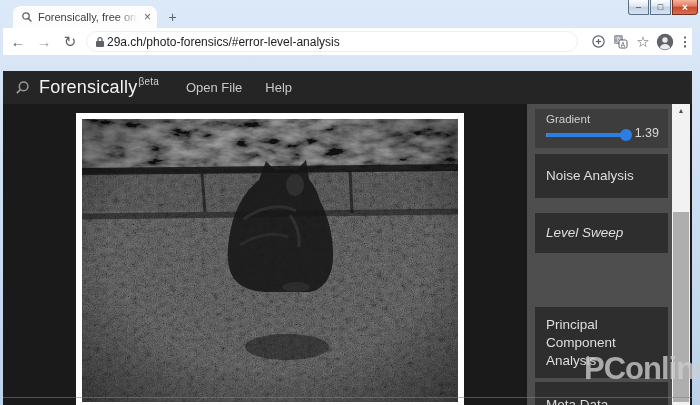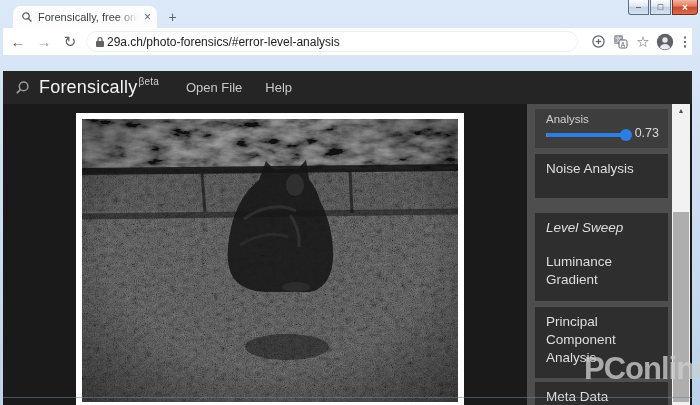--- a/index.html
+++ b/index.html
@@ -37,21 +37,21 @@
   
   .page{position:absolute;left:3px;top:55px;width:689px;height:343px;background:#1a1a1a;overflow:hidden;margin-top:16px;}
   .appbar{position:absolute;left:0;top:0;width:689px;height:33px;background:#252525;
        display:flex;align-items:center;}
   .brand{font-size:18px;color:#f2f2f2;margin-left:9px;letter-spacing:0.2px;}
   .brand sup{font-size:10px;color:#d0d0d0;position:relative;top:-1px;left:1px;}
   .appmenu{font-size:13px;color:#c9c9c9;cursor:pointer;}
   .photo{position:absolute;left:73px;top:42px;width:388px;height:295px;background:#fff;padding:6px;}
   
   .sidebar{position:absolute;left:524px;top:33px;width:148px;height:310px;background:#4e4e4e;overflow:hidden;}
-  .panel{position:absolute;left:8px;width:133px;background:#2e2e2e;display:flex;}
+  .panel{position:absolute;left:8px;width:133px;background:#2e2e2e;display:flex;align-items:center;}
   .toolbtn{padding:6px 8px 6px 11px;font-size:13.5px;color:#dedede;line-height:18px;cursor:pointer;}
   .oppanel{position:absolute;left:8px;top:5px;width:133px;height:39px;background:#3d3d3d;}
   .oplabel{position:absolute;left:11px;top:4px;font-size:11.5px;color:#cfcfcf;}
   .slider{position:absolute;left:11px;top:24px;width:84px;height:4px;background:#f5f5f5;border-radius:2px;}
   .slider-fill{height:4px;background:#2d7ee4;border-radius:2px 0 0 2px;}
   .slider-thumb{position:absolute;top:-4px;width:12px;height:12px;border-radius:50%;background:#2d7ee4;}
   .opvalue{position:absolute;right:9px;top:17px;font-size:12.5px;color:#d8d8d8;}
   
   .sbar{position:absolute;left:669px;top:33px;width:18px;height:310px;background:#f2f2f2;}
   .sbtn{position:absolute;left:0;width:18px;height:13px;display:flex;align-items:center;justify-content:center;
@@ -193,35 +193,32 @@
         <path d="M158,126 C174,116 192,112 206,118" stroke="#525252" stroke-width="3" fill="none" opacity="0.25"></path>
         <path d="M208,96 C214,104 218,116 217,128" stroke="#5e5e5e" stroke-width="3" fill="none" opacity="0.3"></path>
         <ellipse cx="214" cy="168" rx="14" ry="5" fill="#404040" opacity="0.4"></ellipse>
         <ellipse cx="205" cy="228" rx="42" ry="13" fill="#0c0c0c" opacity="0.45"></ellipse>
         <rect width="376" height="283" fill="url(#vig)"></rect>
       </svg>
     </div>
 
     <div class="sidebar">
       <div class="oppanel">
-        <div class="oplabel">Analysis</div>
+        <div class="oplabel">Gradient</div>
         <div class="slider">
           <div class="slider-fill" style="width: 95%;"></div>
           <div class="slider-thumb" style="left: calc(95% - 6px);"></div>
         </div>
-        <div class="opvalue">0.73</div>
+        <div class="opvalue">1.39</div>
       </div>
       <div class="panel" style="top:50px;height:44px;">
         <div class="toolbtn">Noise Analysis</div>
       </div>
       <div class="panel" style="top:109px;height:40px;font-style:italic;">
         <div class="toolbtn">Level Sweep</div>
-      </div>
-      <div class="panel" style="top:143px;height:54px;">
-        <div class="toolbtn">Luminance Gradient</div>
       </div>
       <div class="panel" style="top:203px;height:71px;">
         <div class="toolbtn">Principal Component Analysis</div>
       </div>
       <div class="panel" style="top:278px;height:46px;">
         <div class="toolbtn">Meta Data</div>
       </div>
     </div>
 
     <div class="sbar">

